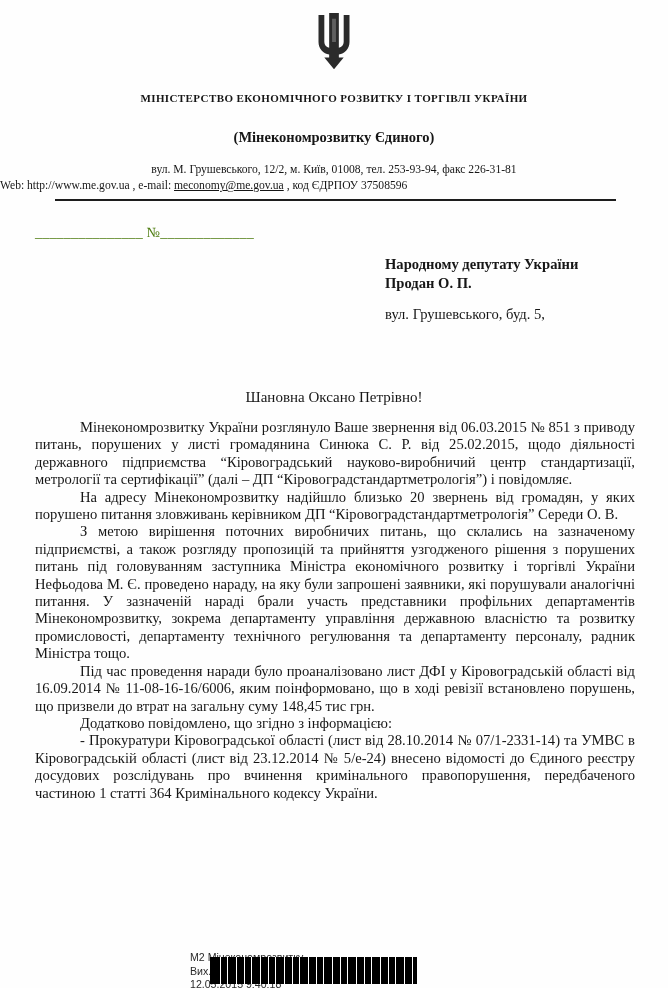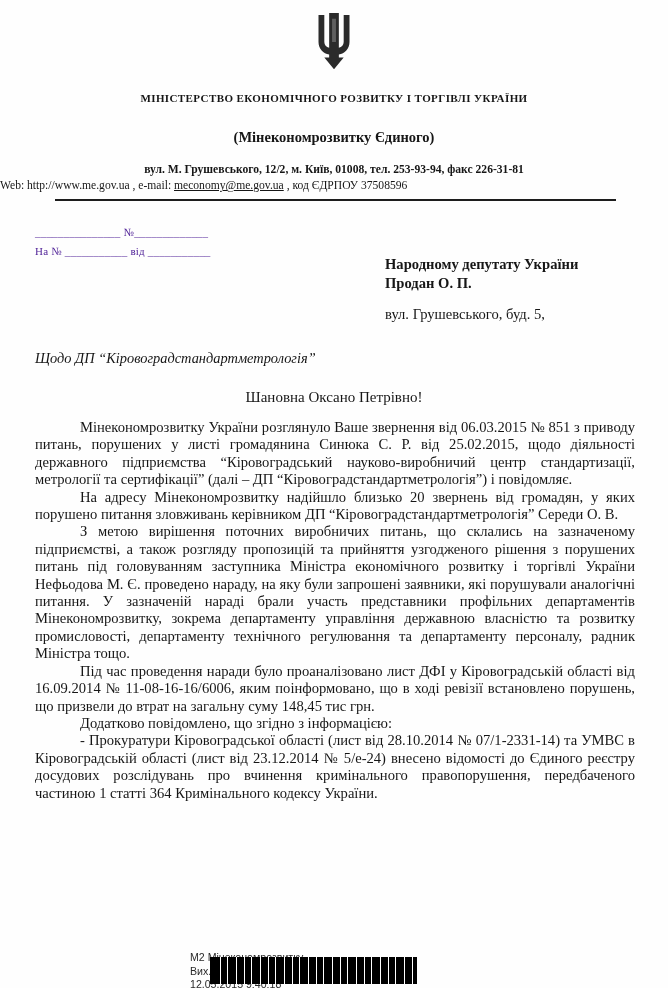--- a/index.html
+++ b/index.html
@@ -20,34 +20,34 @@
   .ministry-title{
     position:absolute;top:92px;left:0;right:0;
     text-align:center;font-weight:bold;font-size:11px;letter-spacing:.4px;
   }
   .ministry-subtitle{
     position:absolute;top:129px;left:0;right:0;
     text-align:center;font-weight:bold;font-size:14.5px;
   }
   .addr-line{
     position:absolute;top:163px;left:0;right:0;
-    text-align:center;font-size:11.6px;font-weight:bold;
+    text-align:center;font-size:11.6px;
   }
   .web-line{
     position:absolute;top:179px;left:0;right:0;
     text-align:left;font-size:11.6px;
   }
   .web-line .u{text-decoration:underline;}
   .header-rule{
     position:absolute;top:199px;left:55px;right:52px;
     border-top:2px solid #1d1d1d;height:0;
   }
   .ref-block{
     position:absolute;top:223px;left:35px;
-    font-size:11px;line-height:19px;letter-spacing:.2px;color:#4c1d95;
+    font-size:14px;line-height:19px;letter-spacing:.2px;color:#4d7c0f;
   }
   .recipient{
     position:absolute;top:255px;left:385px;
     font-size:14.6px;line-height:18.5px;
   }
   .recipient .name{font-weight:bold;}
   .recipient .addr{margin-top:13px;}
   .subject{
     position:absolute;top:350px;left:35px;
     font-style:italic;font-size:14.4px;
@@ -96,30 +96,28 @@
   <div class="ministry-title">МІНІСТЕРСТВО ЕКОНОМІЧНОГО РОЗВИТКУ І ТОРГІВЛІ УКРАЇНИ</div>
   <div class="ministry-subtitle">(Мінекономрозвитку Єдиного)</div>
   <div class="addr-line">вул. М. Грушевського, 12/2,  м. Київ, 01008,  тел. 253-93-94, факс 226-31-81</div>
 
   <div class="web-line"><span>Web: http://www.me.gov.ua , e-mail: </span><span class="u">meconomy@me.gov.ua</span><span> ,  код ЄДРПОУ 37508596</span></div>
 
   <div class="header-rule"></div>
 
   <div class="ref-block">
     <div>_______________ №_____________</div>
-    <div>На № ___________ від ___________</div>
   </div>
 
   <div class="recipient">
     <div class="name">Народному депутату України</div>
     <div class="name">Продан О. П.</div>
     <div class="addr">вул. Грушевського, буд. 5,</div>
   </div>
 
-  <div class="subject">Щодо ДП “Кіровоградстандартметрологія”</div>
 
   <div class="salutation">Шановна Оксано Петрівно!</div>
 
   <div class="body-text">
     <p>Мінекономрозвитку України розглянуло Ваше звернення від 06.03.2015 № 851 з приводу питань, порушених у листі громадянина Синюка С. Р. від 25.02.2015, щодо діяльності державного підприємства “Кіровоградський науково-виробничий центр стандартизації, метрології та сертифікації” (далі – ДП “Кіровоградстандартметрологія”) і повідомляє.</p>
     <p>На адресу Мінекономрозвитку надійшло близько 20 звернень від громадян, у яких порушено питання зловживань керівником ДП “Кіровоградстандартметрологія” Середи О. В.</p>
     <p>З метою вирішення поточних виробничих питань, що склались на зазначеному підприємстві, а також розгляду пропозицій та прийняття узгодженого рішення з порушених питань під головуванням заступника Міністра економічного розвитку і торгівлі України Нефьодова М. Є. проведено нараду, на яку були запрошені заявники, які порушували аналогічні питання. У зазначеній нараді брали участь представники профільних департаментів Мінекономрозвитку, зокрема департаменту управління державною власністю та розвитку промисловості, департаменту технічного регулювання та департаменту персоналу, радник Міністра тощо.</p>
     <p>Під час проведення наради було проаналізовано лист ДФІ у Кіровоградській області від 16.09.2014 № 11-08-16-16/6006, яким поінформовано, що в ході ревізії встановлено порушень, що призвели до втрат на загальну суму 148,45 тис грн.</p>
     <p>Додатково повідомлено, що згідно з інформацією:</p>
     <p>- Прокуратури Кіровоградської області (лист від 28.10.2014 № 07/1-2331-14) та УМВС в Кіровоградській області (лист від 23.12.2014 № 5/е-24) внесено відомості до Єдиного реєстру досудових розслідувань про вчинення кримінального правопорушення, передбаченого частиною 1 статті 364 Кримінального кодексу України.</p>

